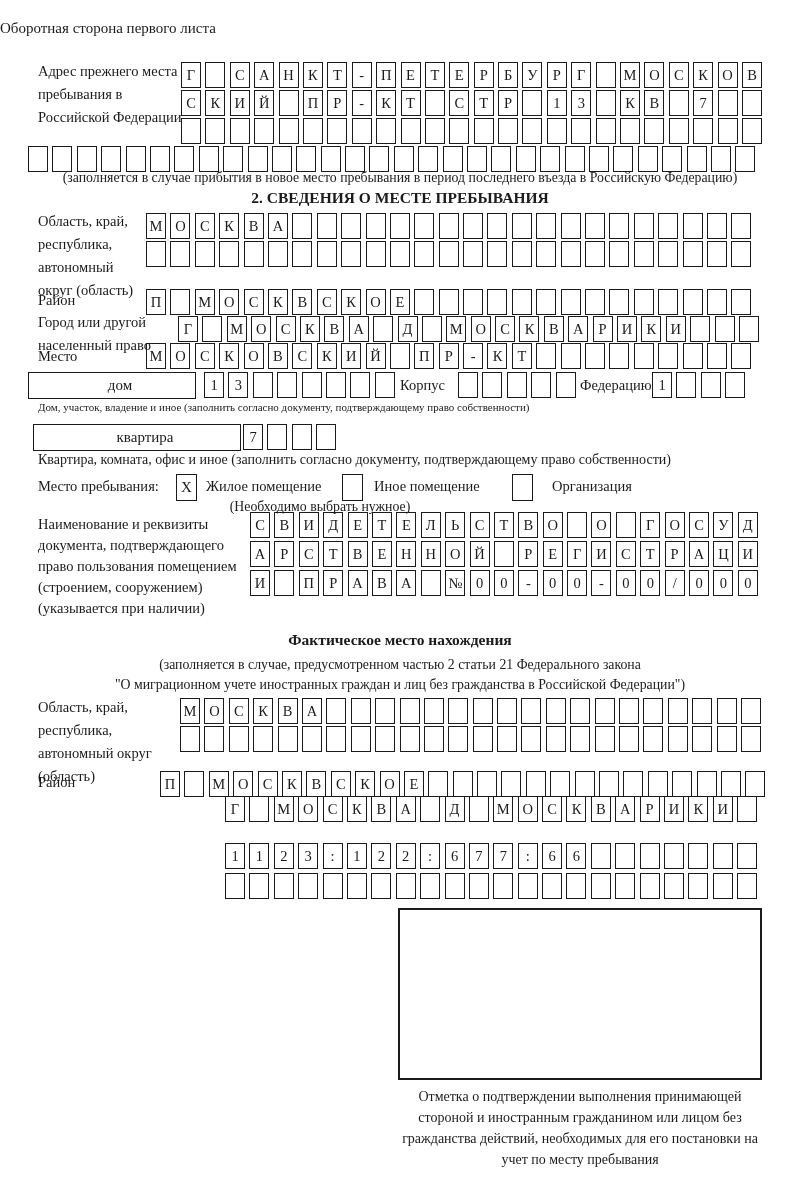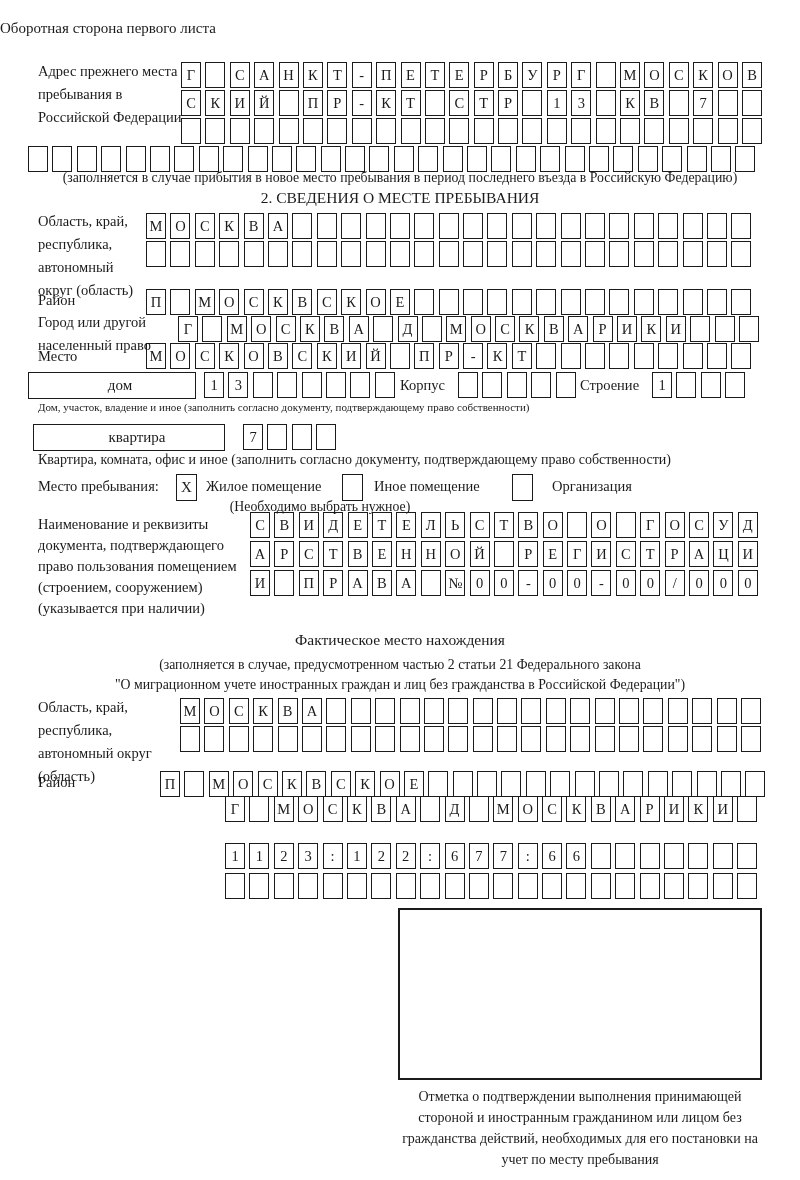--- a/index.html
+++ b/index.html
@@ -9,21 +9,21 @@
   .lbl{position:absolute;font-size:14.5px;line-height:23px;}
   .lh21{line-height:21px;}
   .grid{position:absolute;display:flex;gap:4.4px;}
   .cell{flex:0 0 20px;width:20px;height:26px;border:1.6px solid #1b1b1b;box-sizing:border-box;
         display:flex;align-items:center;justify-content:center;font-size:14.5px;}
   .lblbox{position:absolute;border:1.6px solid #1b1b1b;box-sizing:border-box;height:27px;
         display:flex;align-items:center;justify-content:center;font-size:15px;padding-left:16px;}
   .chk{position:absolute;width:21px;height:27px;border:1.6px solid #1b1b1b;box-sizing:border-box;
         display:flex;align-items:center;justify-content:center;font-size:15px;}
   .note{position:absolute;left:0;right:0;text-align:center;font-size:13.8px;}
-  .hbold{position:absolute;left:0;right:0;text-align:center;font-weight:normal;font-size:15.5px;}
+  .hbold{position:absolute;left:0;right:0;text-align:center;font-weight:bold;font-size:15.5px;}
   .txt{position:absolute;font-size:14.5px;}
   .stamp{position:absolute;left:398px;top:908px;width:364px;height:172px;border:2px solid #1b1b1b;box-sizing:border-box;}
   .stampcap{position:absolute;left:390px;top:1086px;width:380px;text-align:center;font-size:14px;line-height:21px;}
 </style>
 </head>
 <body>
 
 <div class="page">
 
   <div class="hdr">Оборотная сторона первого листа</div>
@@ -297,30 +297,30 @@
       <div class="cell"></div>
     </div>
   <div class="txt" style="left:400px;top:377px">Корпус</div>
   <div class="grid" style="left:458px;top:372px">
       <div class="cell"></div>
       <div class="cell"></div>
       <div class="cell"></div>
       <div class="cell"></div>
       <div class="cell"></div>
     </div>
-  <div class="txt" style="left:580px;top:377px">Строение</div>
+  <div class="txt" style="left:580px;top:377px">Федерацию</div>
   <div class="grid" style="left:652px;top:372px">
       <div class="cell">1</div>
       <div class="cell"></div>
       <div class="cell"></div>
       <div class="cell"></div>
     </div>
   <div class="txt" style="left:38px;top:401px;font-size:11px">Дом, участок, владение и иное (заполнить согласно документу, подтверждающему право собственности)</div>
 
-  <div class="lblbox" style="left:33px;top:424px;width:192px">квартира</div>
+  <div class="lblbox" style="left:33px;top:424px;width:208px">квартира</div>
   <div class="grid" style="left:243px;top:424px">
       <div class="cell">7</div>
       <div class="cell"></div>
       <div class="cell"></div>
       <div class="cell"></div>
     </div>
   <div class="txt" style="left:38px;top:452px;font-size:14px">Квартира, комната, офис и иное (заполнить согласно документу, подтверждающему право собственности)</div>
 
   <div class="txt" style="left:38px;top:478px">Место пребывания:</div>
   <div class="chk" style="left:176px;top:474px">X</div>

